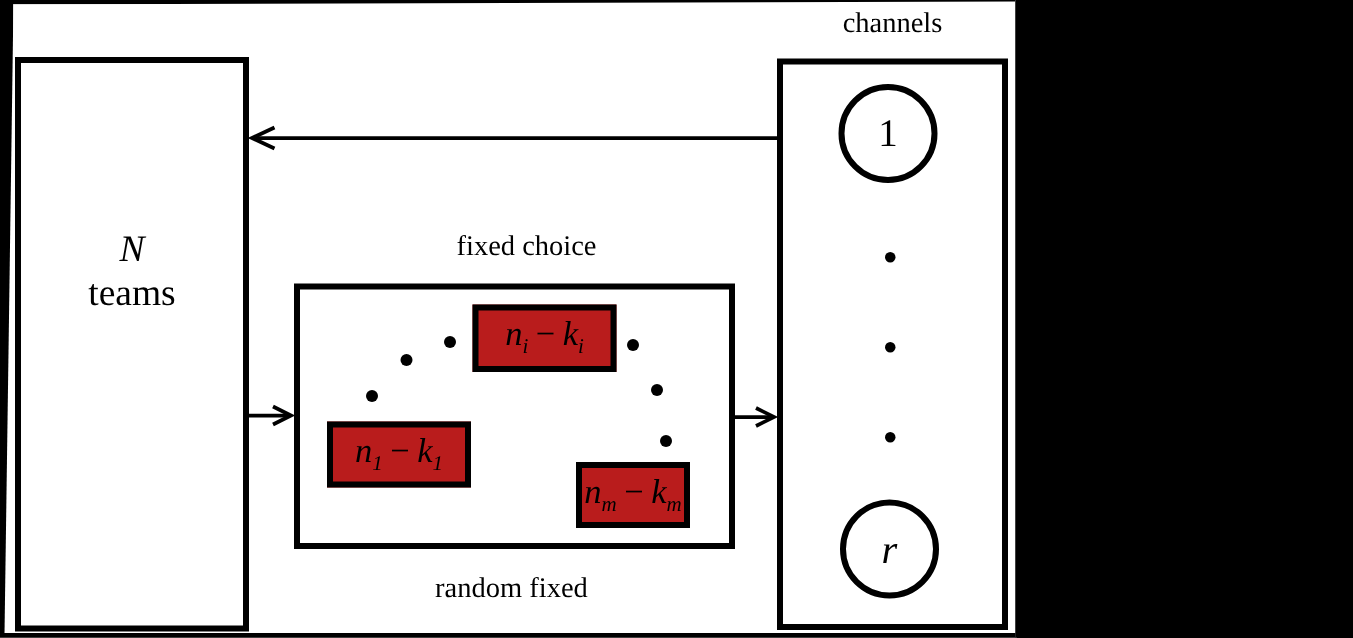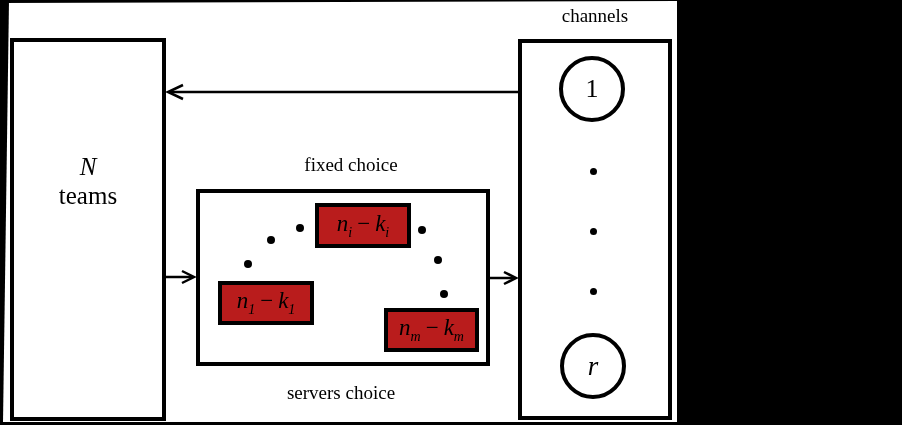--- a/index.html
+++ b/index.html
@@ -75,21 +75,21 @@
   .server-box {
     position: absolute;
     border: 4px solid #000;
     background: #b91c1c;
     display: flex;
     align-items: center;
     justify-content: center;
   }
   .server-box-1 { left: 218px; top: 281px; width: 96px; height: 44px; }
   .server-box-i { left: 315px; top: 203px; width: 96px; height: 45px; }
-  .server-box-m { left: 384px; top: 308px; width: 95px; height: 44px; }
+  .server-box-m { left: 384px; top: 308px; width: 76px; height: 44px; }
   .formula { font-size: 23px; font-style: italic; white-space: nowrap; }
   .formula sub { font-size: 14px; font-style: italic; }
   .formula .op { font-style: normal; padding: 0 5px; }
 
   
   .dot {
     position: absolute;
     background: #000;
     border-radius: 50%;
   }
@@ -130,21 +130,21 @@
   <div class="bottom-line"></div>
 
   <div class="big-box teams-box"></div>
   <div class="teams-text" style="position:absolute;">
     <div class="line sym">N</div>
     <div class="line">teams</div>
   </div>
 
   <div class="label fixed-servers-label">fixed choice</div>
   <div class="big-box servers-box"></div>
-  <div class="label random-choice-label">servers choice</div>
+  <div class="label random-choice-label">random fixed</div>
 
   <div class="server-box server-box-1">
     <span class="formula"><i>n</i><sub>1</sub><span class="op">−</span><i>k</i><sub>1</sub></span>
   </div>
   <div class="server-box server-box-i">
     <span class="formula"><i>n</i><sub>i</sub><span class="op">−</span><i>k</i><sub>i</sub></span>
   </div>
   <div class="server-box server-box-m">
     <span class="formula"><i>n</i><sub>m</sub><span class="op">−</span><i>k</i><sub>m</sub></span>
   </div>

